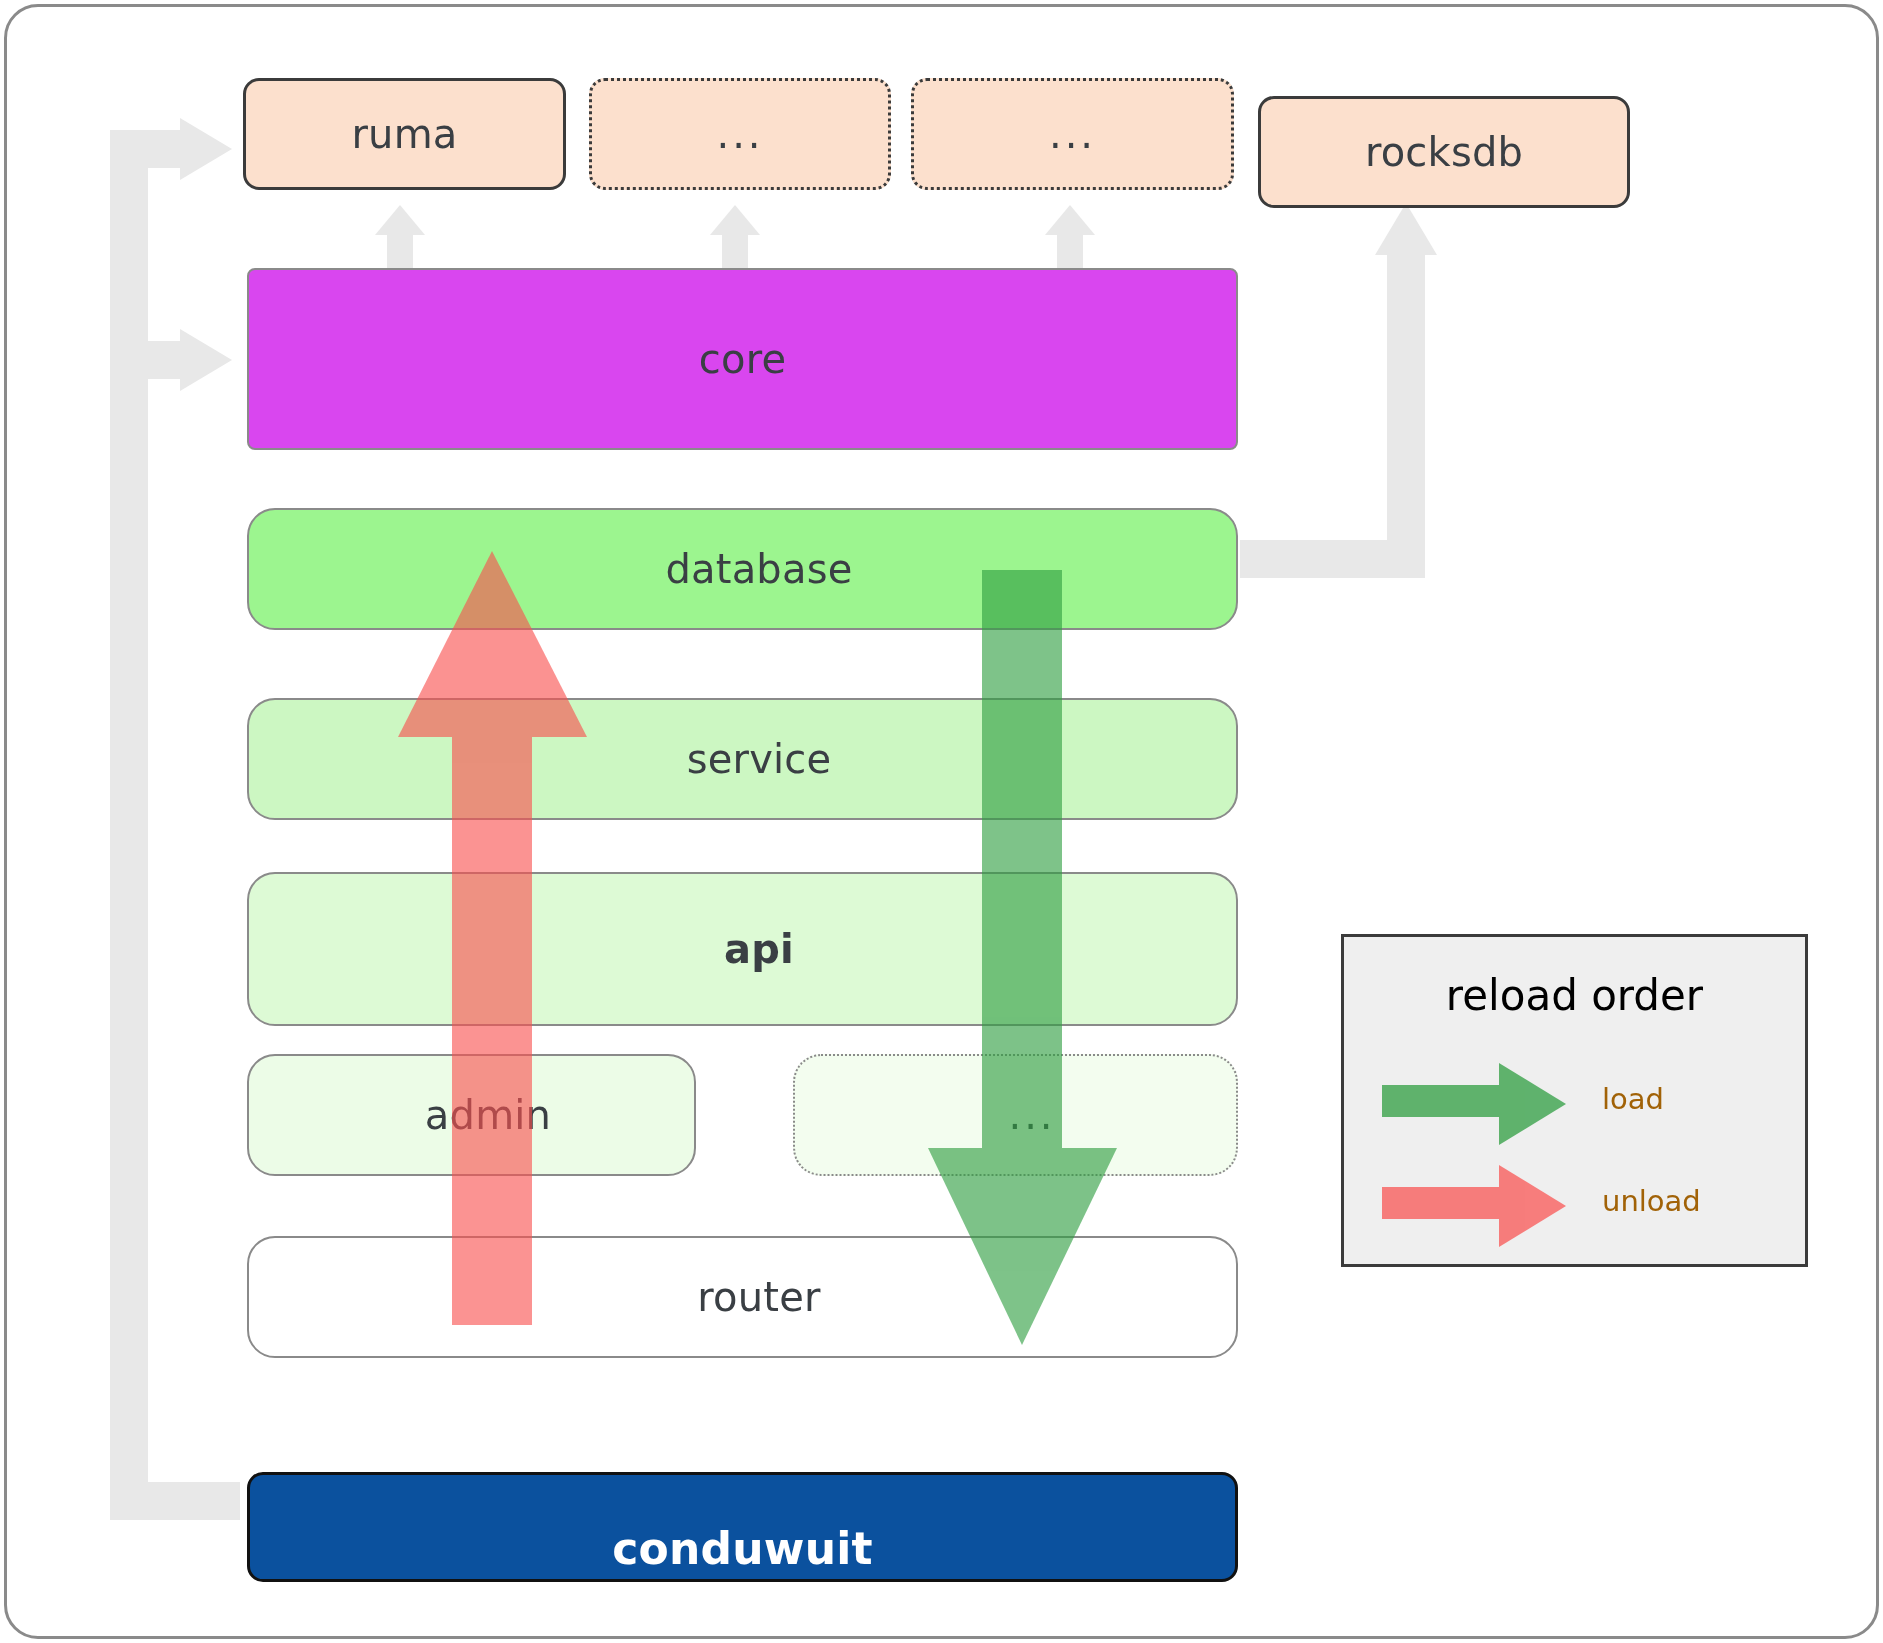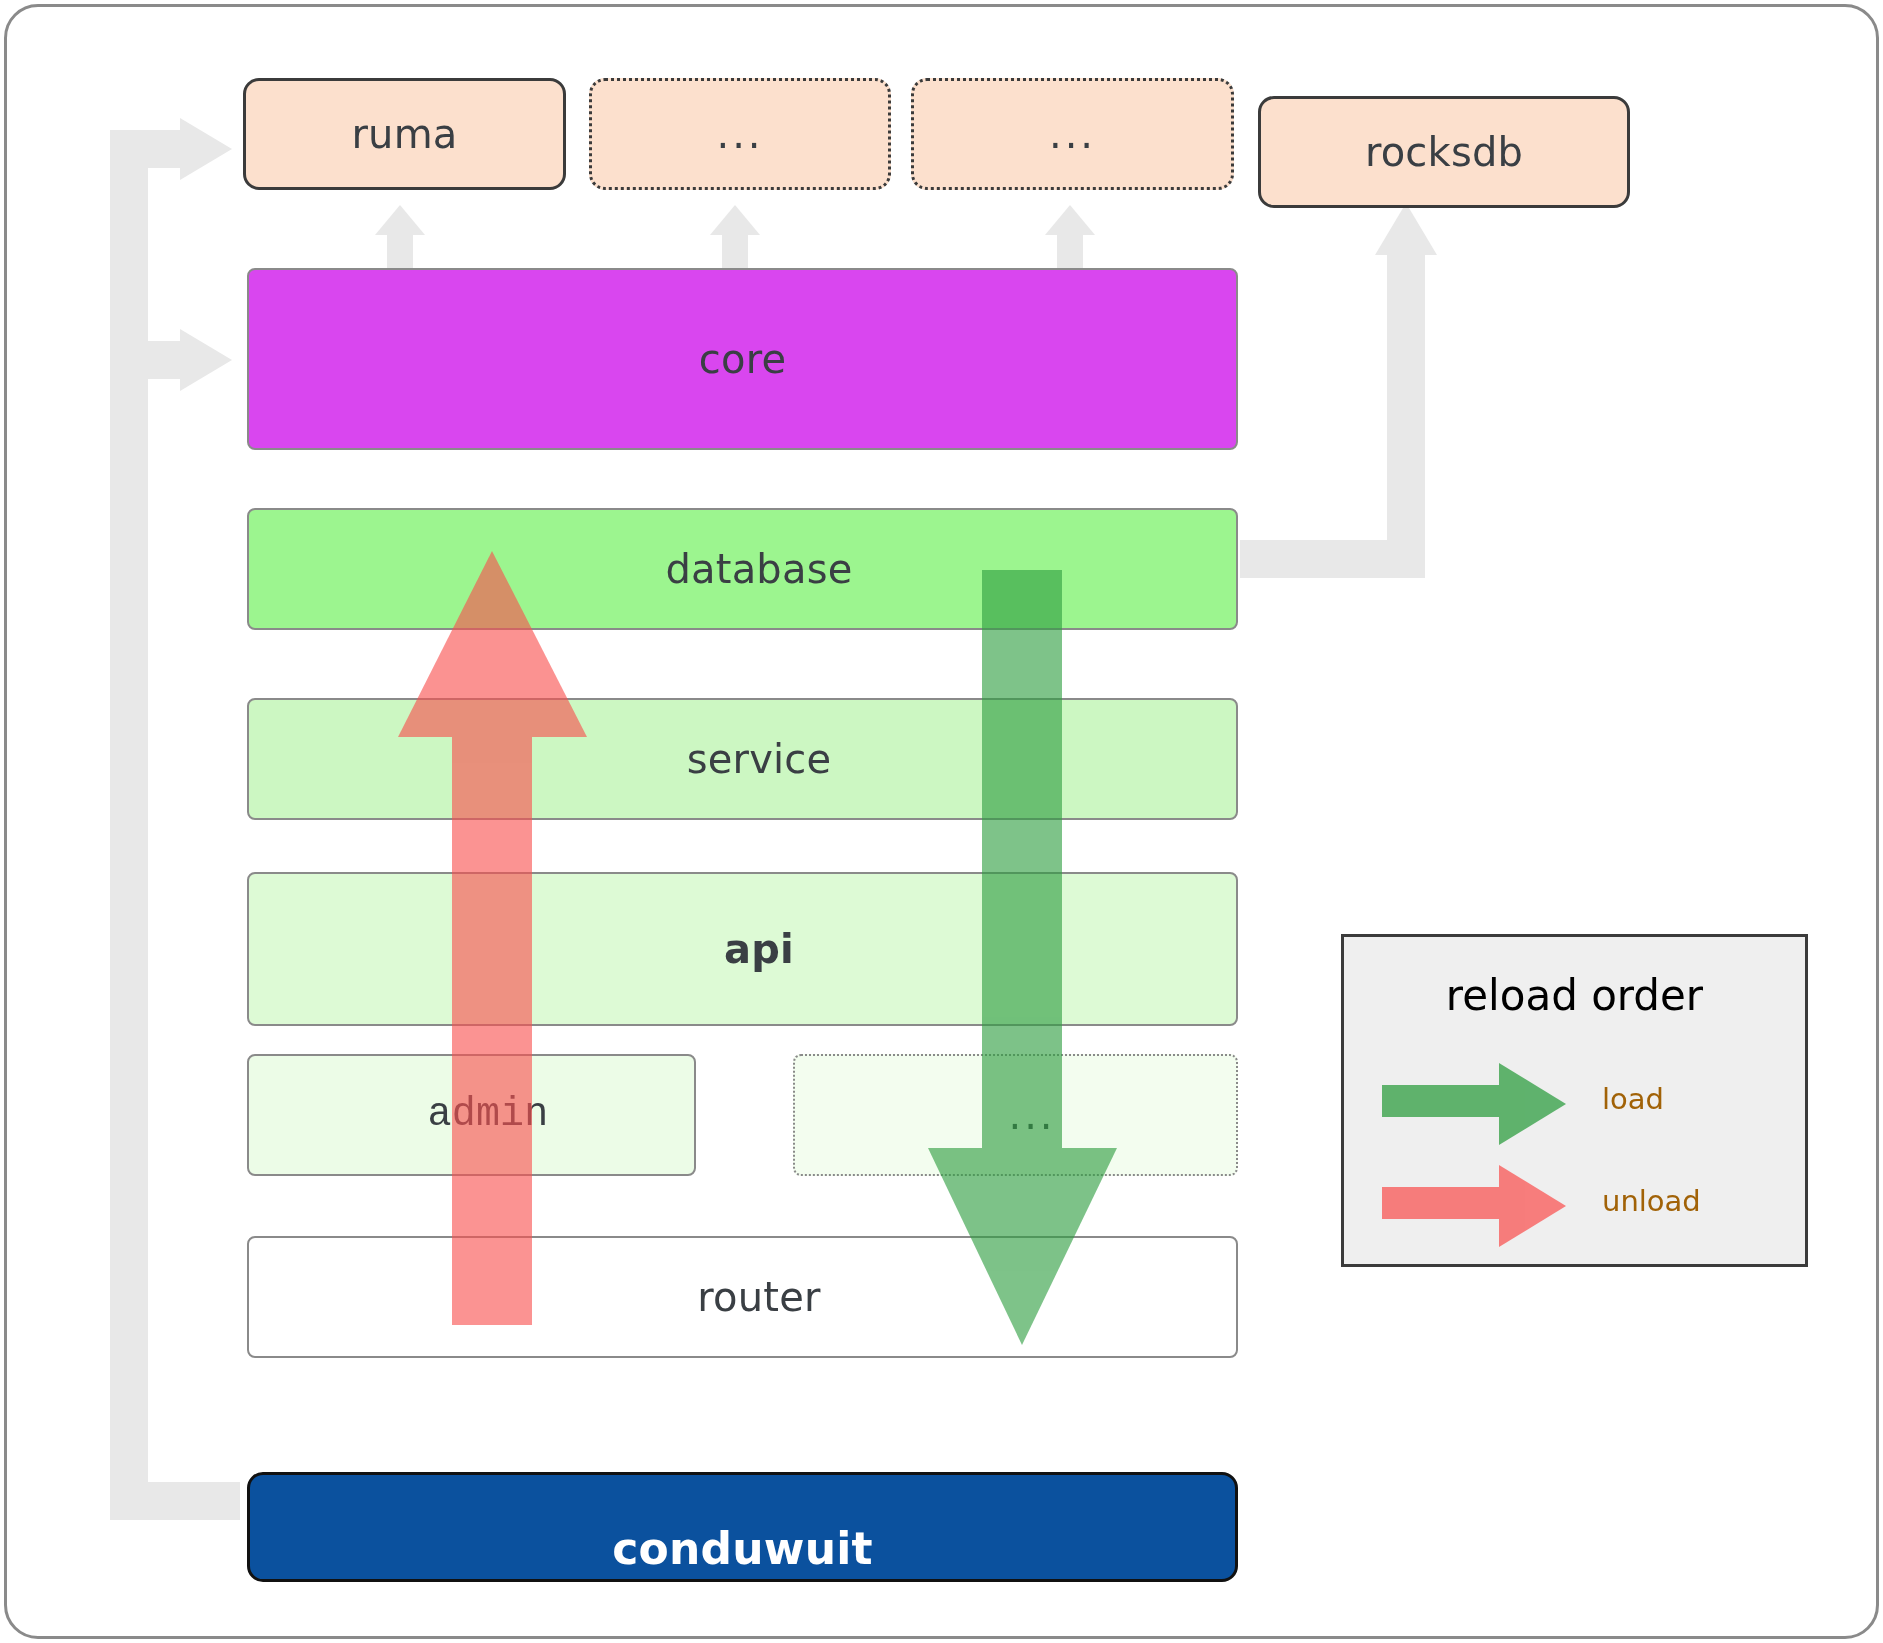--- a/index.html
+++ b/index.html
@@ -60,21 +60,21 @@
 
   
   .core {
     background: #d946ef;
     border: 2px solid #8a8a8a;
     border-radius: 8px;
   }
   
   .layerbox {
     border: 2px solid #8a8a8a;
-    border-radius: 8px;
+    border-radius: 28px;
     padding-left: 33px;
   }
   .layerbox.dotted { border: 2px dotted #8a8a8a; }
 
   
   .root {
     background: #0b519e;
     border: 3px solid #111111;
     border-radius: 16px;
   }
@@ -170,21 +170,21 @@
 
   <div class="node layerbox" style="left:247px; top:508px; width:991px; height:122px; background:#9cf58f;">
     <span>database</span>
   </div>
   <div class="node layerbox" style="left:247px; top:690px; width:991px; height:122px; background:#ccf7c2;margin-top:8px;">
     <span>service</span>
   </div>
   <div class="node layerbox" style="left:247px; top:872px; width:991px; height:154px; background:#ddfad5;font-weight:bold;">
     <span>api</span>
   </div>
-  <div class="node layerbox" style="left:247px; top:1054px; width:449px; height:122px; background:#ecfce7;font-family:Liberation Mono, monospace;">
+  <div class="node layerbox" style="left:247px; top:1054px; width:449px; height:122px; background:#ecfce7;">
     <span>admin</span>
   </div>
   <div class="node layerbox dotted" style="left:793px; top:1054px; width:445px; height:122px; background:#f3fdef;">
     <span style="letter-spacing:3px;">...</span>
   </div>
   <div class="node layerbox" style="left:247px; top:1236px; width:991px; height:122px; background:#ffffff;">
     <span>router</span>
   </div>
 
   <svg class="layer" viewBox="0 0 1883 1643">

